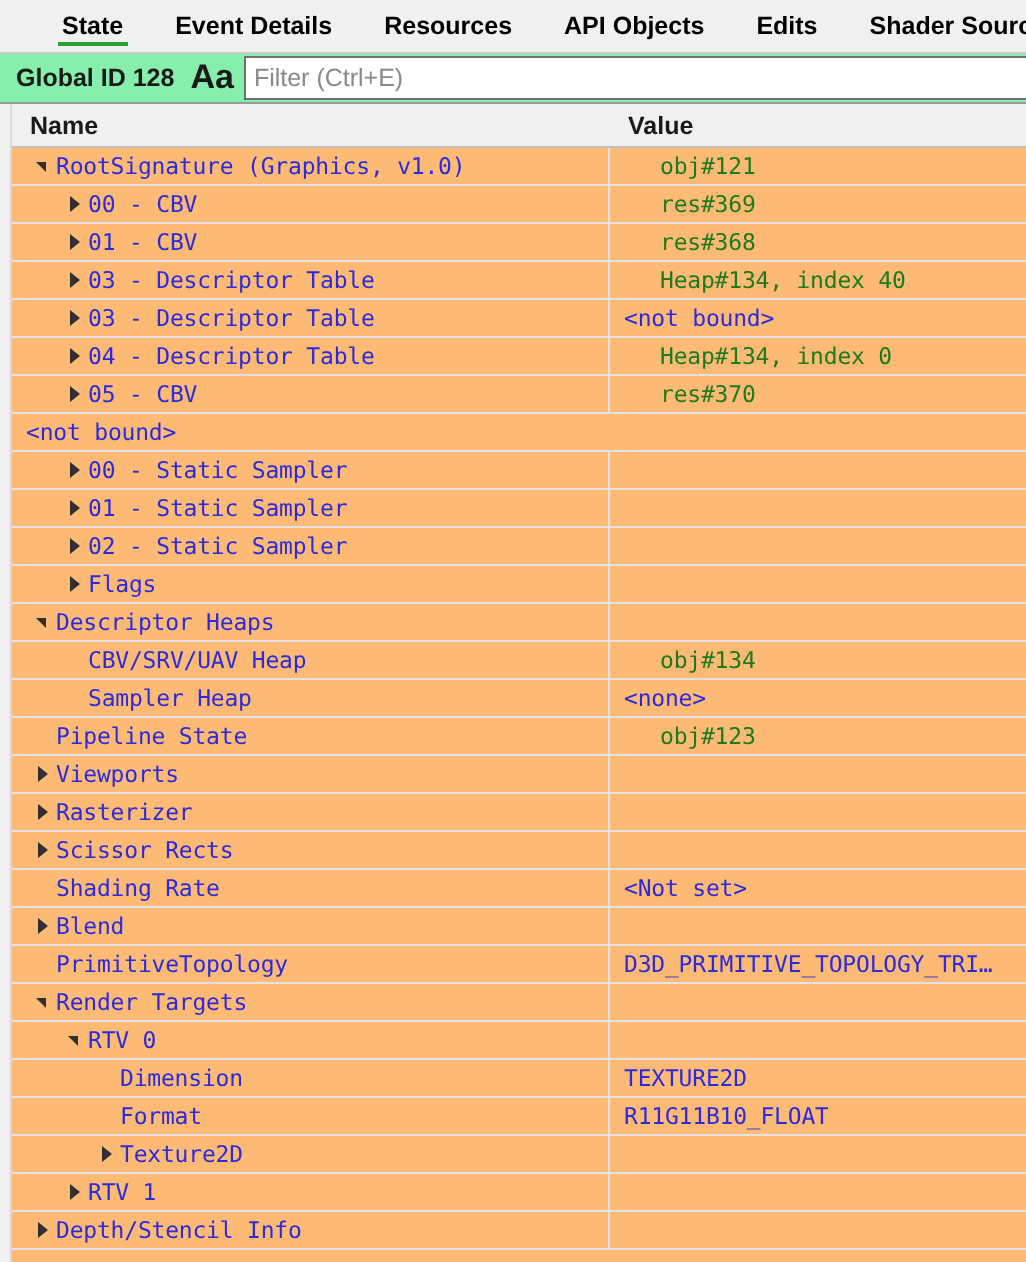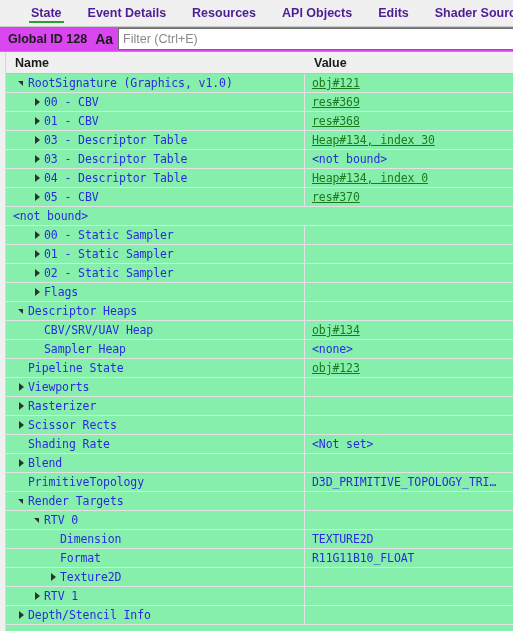--- a/index.html
+++ b/index.html
@@ -31,54 +31,54 @@
     padding-left: 18px;
     box-sizing: border-box;
     flex: 0 0 auto;
   }
   .tab {
     display: flex;
     align-items: center;
     padding: 0 13px;
     font-size: 12.5px;
     font-weight: bold;
-    color: #4c1d95;
+    color: #000000;
     position: relative;
     white-space: nowrap;
     cursor: default;
   }
   .tab.active::after {
     content: "";
     position: absolute;
     left: 11px; right: 11px;
     bottom: 3px;
     height: 2px;
     background: #2e9e2e;
   }
 
   
   .filterbar {
     height: 25px;
-    background: #d946ef;
+    background: #86efac;
     border-bottom: 1px solid #9a9a9a;
     display: flex;
     align-items: center;
     padding-left: 8px;
     box-sizing: border-box;
     flex: 0 0 auto;
   }
   .globalid {
     font-size: 12.5px;
     font-weight: bold;
     color: #1a1a1a;
     white-space: nowrap;
     padding-right: 8px;
   }
   .aa-btn {
-    font-size: 14px;
+    font-size: 17px;
     font-weight: bold;
     color: #1a1a1a;
     padding: 0 5px 0 0;
     cursor: default;
     white-space: nowrap;
   }
   .filter-input {
     flex: 1 1 auto;
     align-self: stretch;
     margin: 1px 0 1px 0;
@@ -93,21 +93,21 @@
     box-sizing: border-box;
   }
   .filter-input::placeholder { color: #8a8a8a; opacity: 1; }
 
   
   .tablewrap {
     flex: 1 1 auto;
     display: flex;
     flex-direction: row;
     min-height: 0;
-    background: #86efac;
+    background: #fdba74;
   }
   .leftgutter {
     width: 5px;
     flex: 0 0 5px;
     background: #f0f0f0;
     border-right: 1px solid #d8d8d8;
   }
   .tablecol {
     flex: 1 1 auto;
     min-width: 0;
@@ -206,22 +206,22 @@
   .vl {
     font-family: "DejaVu Sans Mono", "Liberation Mono", monospace;
     font-size: 11.5px;
     white-space: nowrap;
     overflow: hidden;
     text-overflow: ellipsis;
     letter-spacing: -0.1px;
   }
   .vl.link {
     color: #1e7a1e;
-    text-decoration: underline;
     cursor: pointer;
+    margin-left: 18px;
   }
   .vl.plain { color: #2b2bdd; }
 </style>
 </head>
 <body>
 
 <div id="app">
 
   <div class="tabbar">
       <div class="tab active">State</div>
@@ -276,21 +276,21 @@
               <span class="vl link">res#368</span>
             </div>
           </div>
           <div class="trow">
             <div class="cell-name">
               <div style="width: 25px; flex: 0 0 25px;"></div>
               <div class="twisty collapsed"></div>
               <span class="nm">03 - Descriptor Table</span>
             </div>
             <div class="cell-value">
-              <span class="vl link">Heap#134, index 30</span>
+              <span class="vl link">Heap#134, index 40</span>
             </div>
           </div>
           <div class="trow">
             <div class="cell-name">
               <div style="width: 25px; flex: 0 0 25px;"></div>
               <div class="twisty collapsed"></div>
               <span class="nm">03 - Descriptor Table</span>
             </div>
             <div class="cell-value">
               <span class="vl plain">&lt;not bound&gt;</span>

